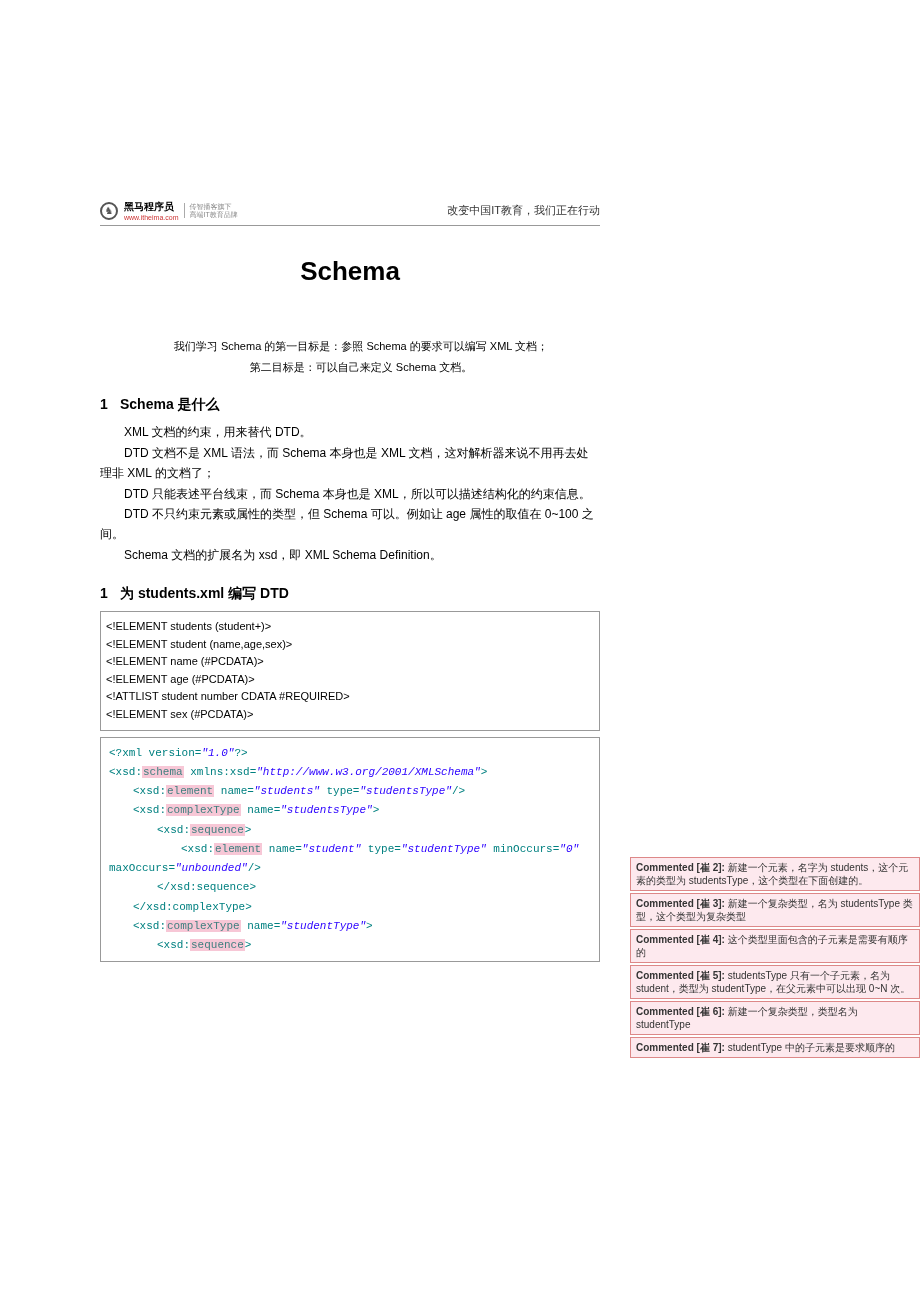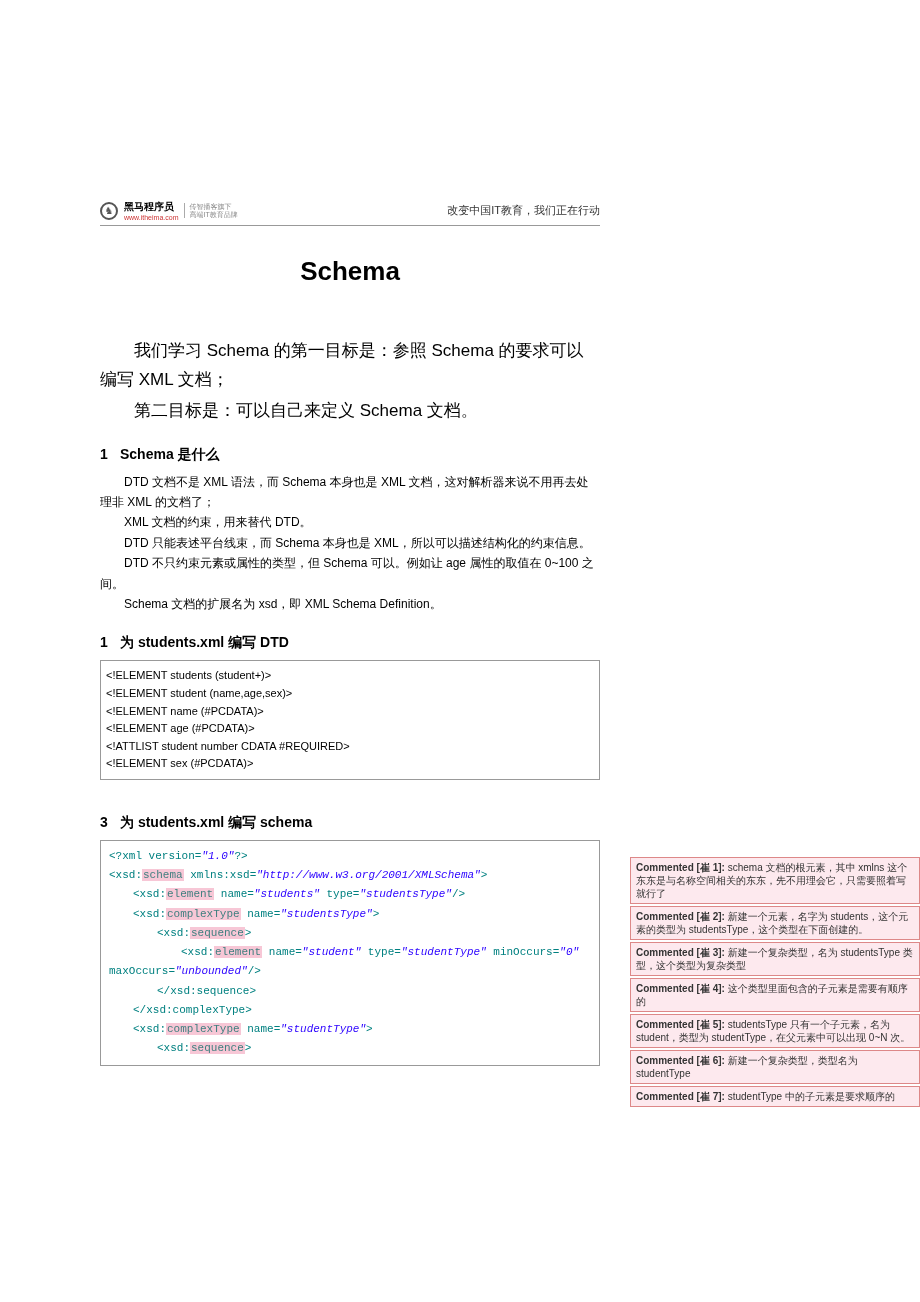--- a/index.html
+++ b/index.html
@@ -69,24 +69,25 @@
     font-size: 26px;
     font-weight: bold;
     margin: 20px 0 50px;
   }
   .h2 {
     font-size: 18px;
     font-weight: bold;
     margin: 10px 0 20px;
   }
   .p-ind {
-    font-size: 17px;
+    font-size: 11px;
     line-height: 1.7;
     text-indent: 2em;
     margin-bottom: 2px;
+    text-align: center;
   }
   .h3 {
     font-size: 14px;
     font-weight: bold;
     margin: 20px 0 8px;
   }
   .h3 .num { display: inline-block; width: 20px; }
   .body-text {
     font-size: 12px;
     line-height: 1.7;
@@ -162,42 +163,39 @@
 
     <div class="body-text">
       <p class="p-ind">我们学习 Schema 的第一目标是：参照 Schema 的要求可以编写 XML 文档；</p>
       <p class="p-ind">第二目标是：可以自己来定义 Schema 文档。</p>
     </div>
 
     <div class="h3">
       <span class="num">1</span><span>Schema 是什么</span>
     </div>
     <div class="body-text">
+      <p>XML 文档的约束，用来替代 DTD。</p>
       <p>DTD 文档不是 XML 语法，而 Schema 本身也是 XML 文档，这对解析器来说不用再去处理非 XML 的文档了；</p>
-      <p>XML 文档的约束，用来替代 DTD。</p>
       <p>DTD 只能表述平台线束，而 Schema 本身也是 XML，所以可以描述结构化的约束信息。</p>
       <p>DTD 不只约束元素或属性的类型，但 Schema 可以。例如让 age 属性的取值在 0~100 之间。</p>
       <p>Schema 文档的扩展名为 xsd，即 XML Schema Definition。</p>
     </div>
 
     <div class="h3" style="">
       <span class="num">1</span><span>为 students.xml 编写 DTD</span>
     </div>
     <div class="code-box">
       <div>&lt;!ELEMENT students (student+)&gt;</div>
       <div>&lt;!ELEMENT student (name,age,sex)&gt;</div>
       <div>&lt;!ELEMENT name (#PCDATA)&gt;</div>
       <div>&lt;!ELEMENT age (#PCDATA)&gt;</div>
       <div>&lt;!ATTLIST student number CDATA #REQUIRED&gt;</div>
       <div>&lt;!ELEMENT sex (#PCDATA)&gt;</div>
     </div>
 
-    <div class="h3" style="margin-top:34px;">
-      <span class="num">3</span><span>为 students.xml 编写 schema</span>
-    </div>
 
     <div class="xml-box">
       <div>
         <span class="c-green">&lt;?xml </span><span class="c-green">version=</span><span class="c-str">"1.0"</span><span class="c-green">?&gt;</span>
       </div>
       <div>
         <span class="c-green">&lt;xsd:</span><span class="hl c-teal">schema</span><span class="c-green"> xmlns:xsd=</span><span class="c-str">"http://www.w3.org/2001/XMLSchema"</span><span class="c-green">&gt;</span>
       </div>
       <div class="ind1">
         <span class="c-green">&lt;xsd:</span><span class="hl c-teal">element</span><span class="c-green"> name=</span><span class="c-str">"students"</span><span class="c-green"> type=</span><span class="c-str">"studentsType"</span><span class="c-green">/&gt;</span>
@@ -226,23 +224,20 @@
 
     <div class="footer-bar">
       <div class="fb-dark"></div>
       <div class="fb-red"></div>
     </div>
     <div class="page-bottom-pad"></div>
   </div>
 
   <div class="comment-col">
     <div class="comment-box">
-      <span class="label">Commented [崔 1]:</span><span> schema 文档的根元素，其中 xmlns 这个东东是与名称空间相关的东东，先不用理会它，只需要照着写就行了</span>
-    </div>
-    <div class="comment-box">
       <span class="label">Commented [崔 2]:</span><span> 新建一个元素，名字为 students，这个元素的类型为 studentsType，这个类型在下面创建的。</span>
     </div>
     <div class="comment-box">
       <span class="label">Commented [崔 3]:</span><span> 新建一个复杂类型，名为 studentsType 类型，这个类型为复杂类型</span>
     </div>
     <div class="comment-box">
       <span class="label">Commented [崔 4]:</span><span> 这个类型里面包含的子元素是需要有顺序的</span>
     </div>
     <div class="comment-box">
       <span class="label">Commented [崔 5]:</span><span> studentsType 只有一个子元素，名为 student，类型为 studentType，在父元素中可以出现 0~N 次。</span>

